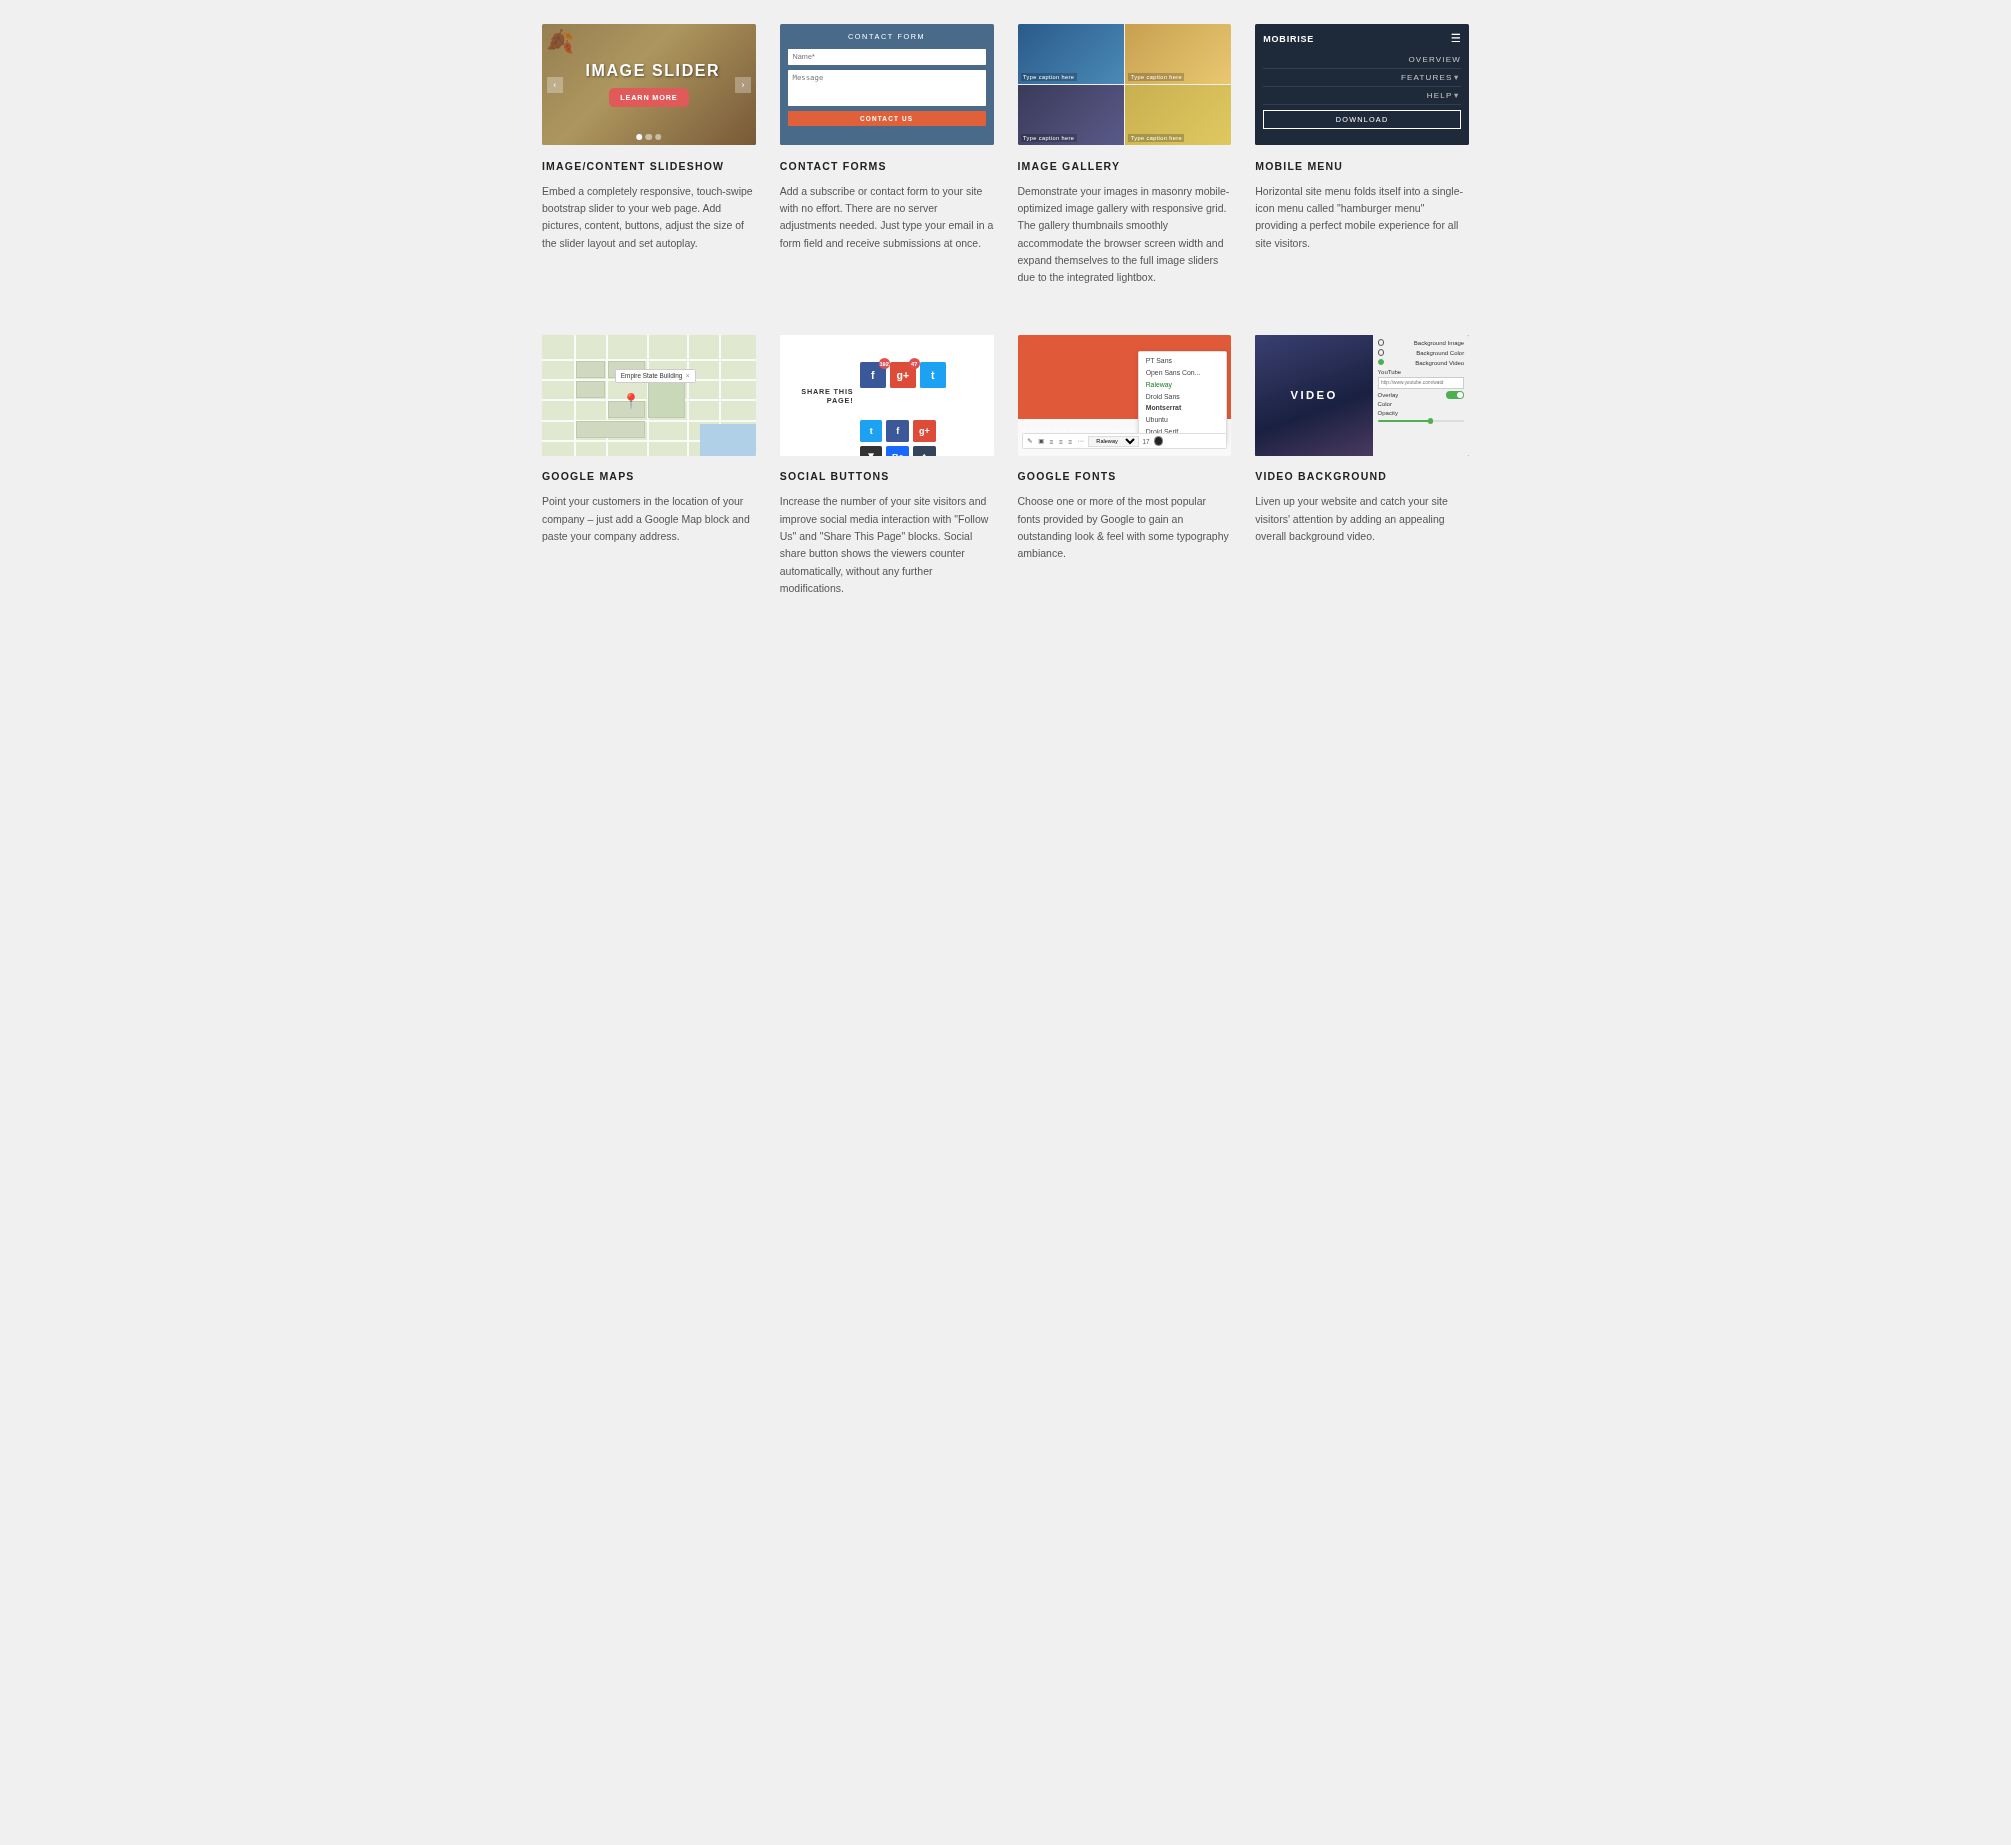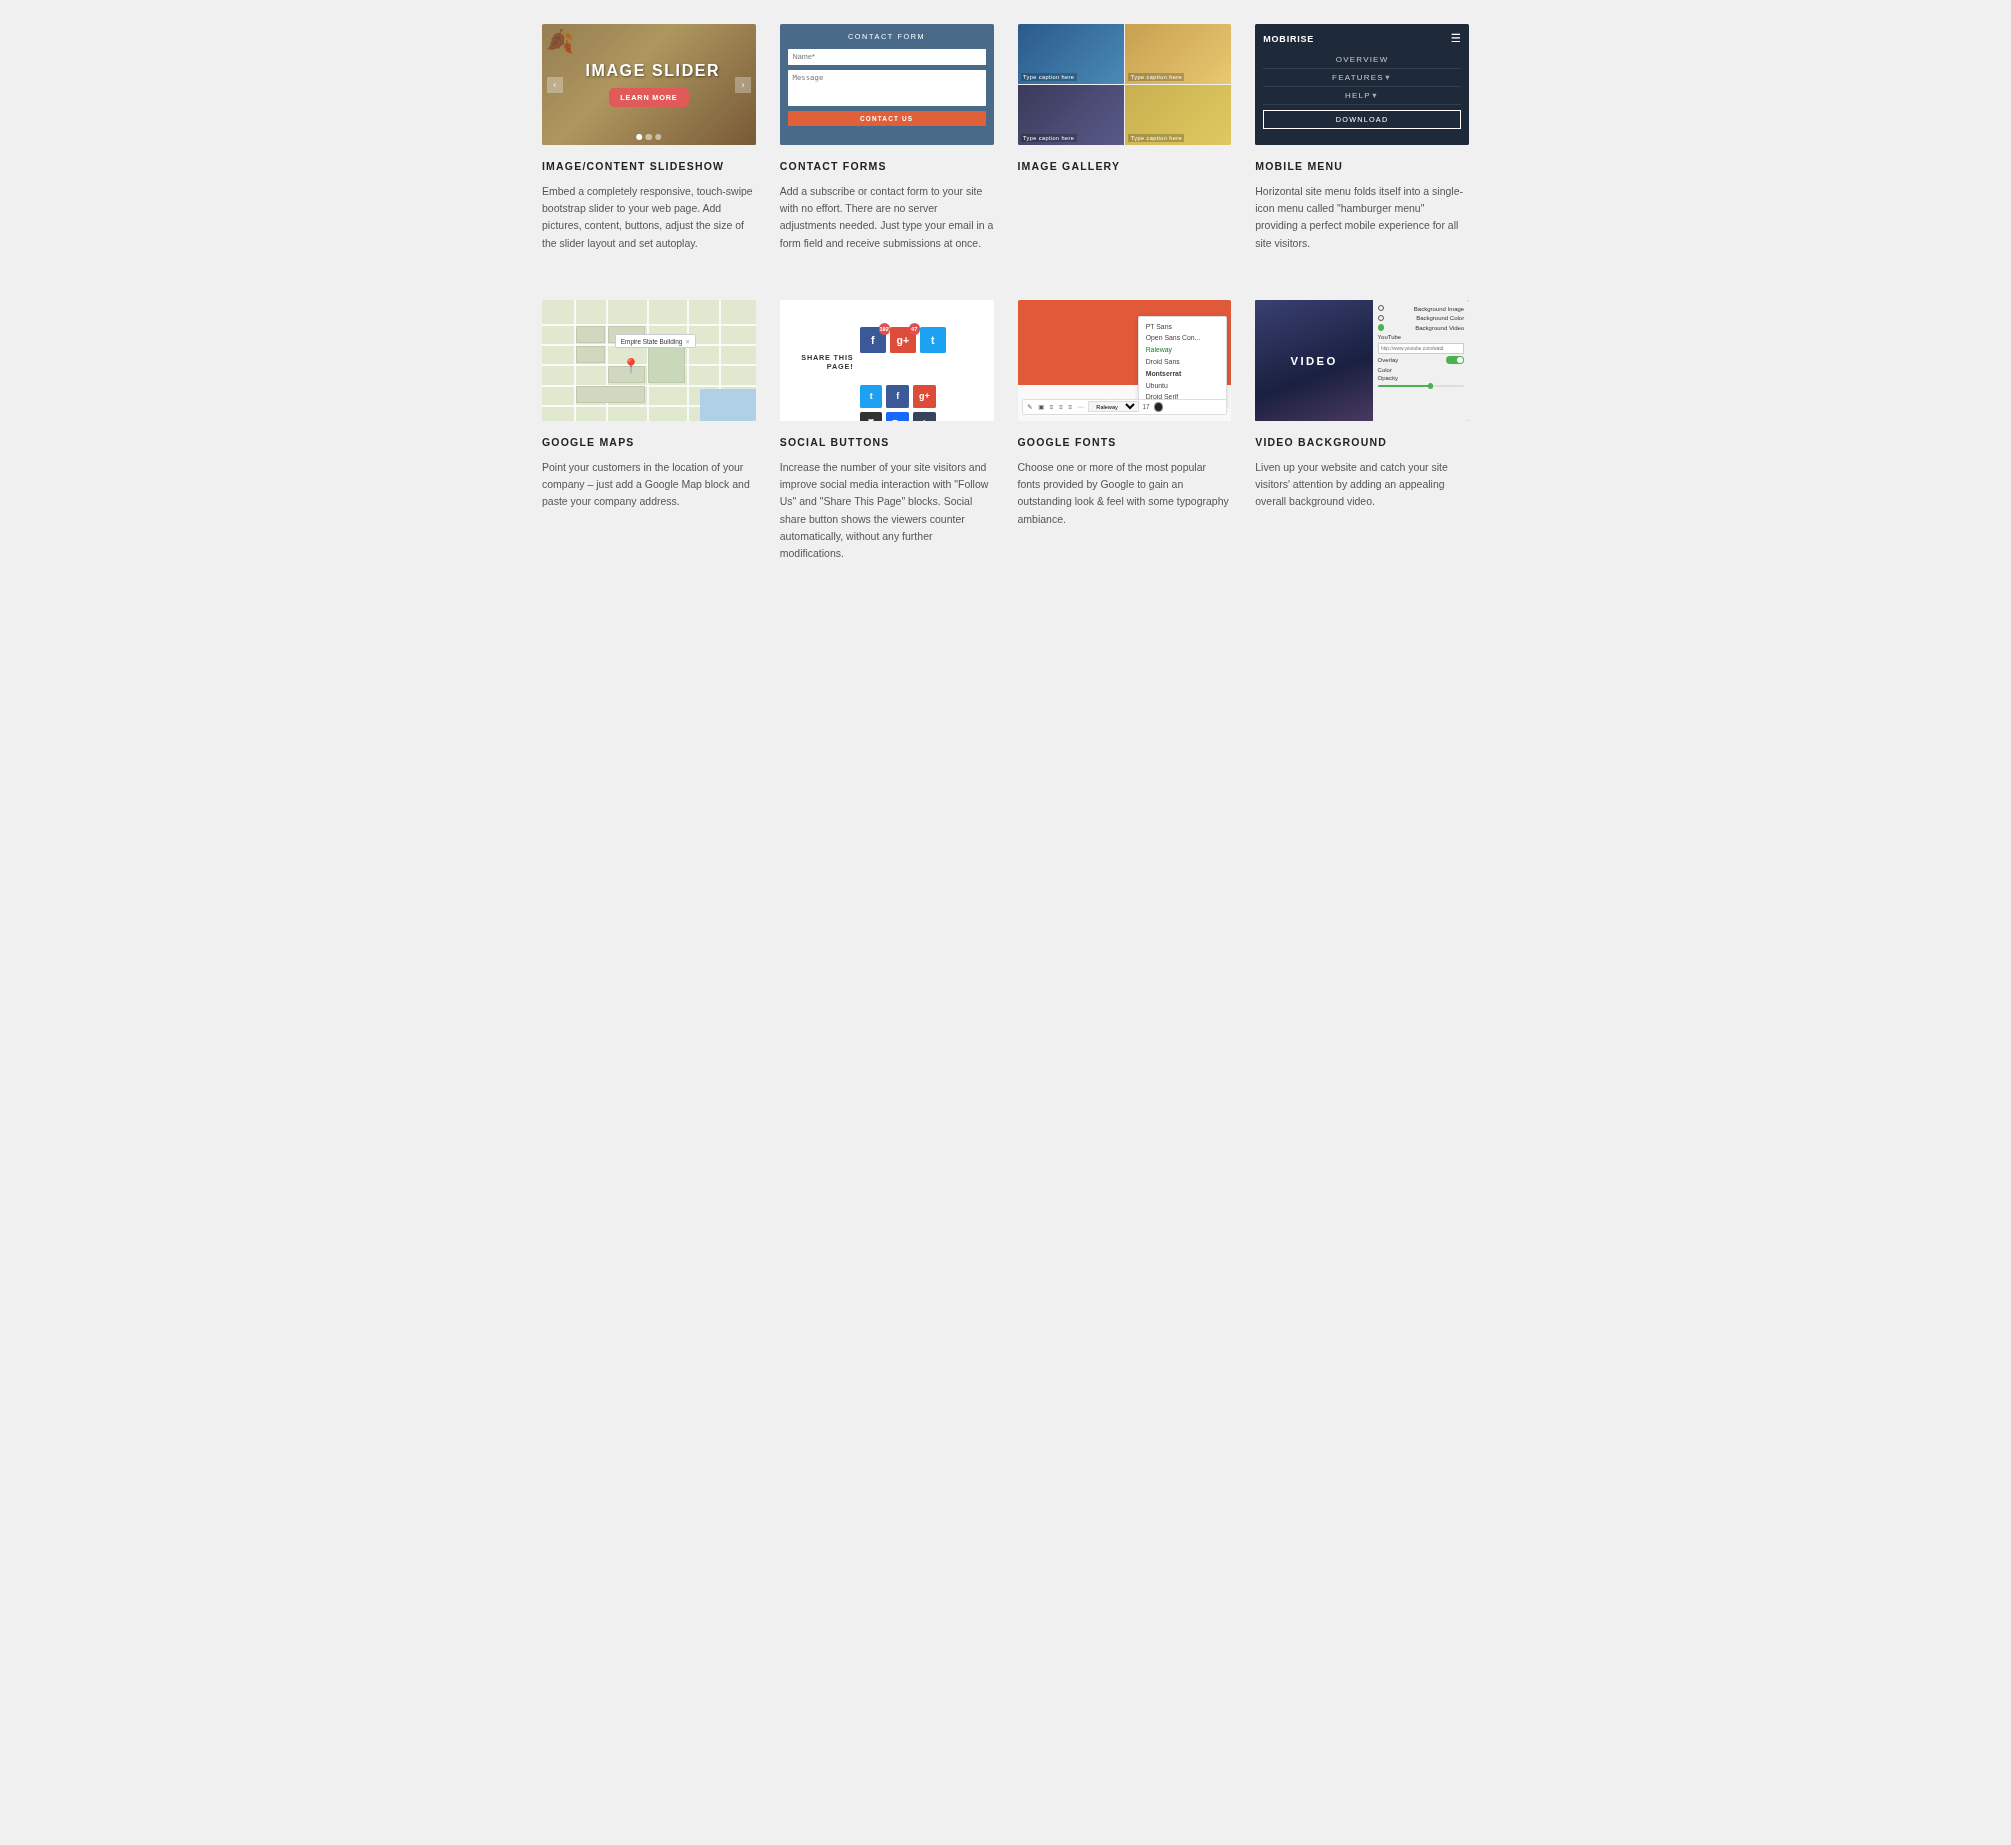--- a/index.html
+++ b/index.html
@@ -243,21 +243,21 @@
       font-size: 11.3px;
     }
     .menu-item {
       color: #ccc;
       font-size: 8px;
       letter-spacing: 1.2px;
       text-transform: uppercase;
       padding: 4px 0;
       border-bottom: 0.8px solid rgba(255,255,255,0.1);
       display: flex;
-      justify-content: center;
+      justify-content: flex-end;
     }
     .menu-item-arrow { color: #aaa; font-size: 7.3px; }
     .menu-download-btn {
       background: transparent;
       border: 0.8px solid white;
       color: white;
       font-size: 7.3px;
       letter-spacing: 1.2px;
       text-transform: uppercase;
       padding: 4px;
@@ -617,20 +617,21 @@
           <span class="gallery-caption">Type caption here</span>
         </div>
       </div>
       <div class="gallery-cell">
         <div class="gallery-cell-bg gc4">
           <span class="gallery-caption">Type caption here</span>
         </div>
       </div>
     </div>
     <div class="feature-title">IMAGE GALLERY</div>
+    <div class="feature-desc">Demonstrate your images in masonry mobile-optimized image gallery with responsive grid. The gallery thumbnails smoothly accommodate the browser screen width and expand themselves to the full image sliders due to the integrated lightbox.</div>
   </div>
 
   <div class="feature-card">
     <div class="feature-preview">
       <div class="menu-preview">
         <div class="menu-brand-row">
           <span class="menu-brand">MOBIRISE</span>
           <span class="menu-hamburger">☰</span>
         </div>
         <div class="menu-item">

